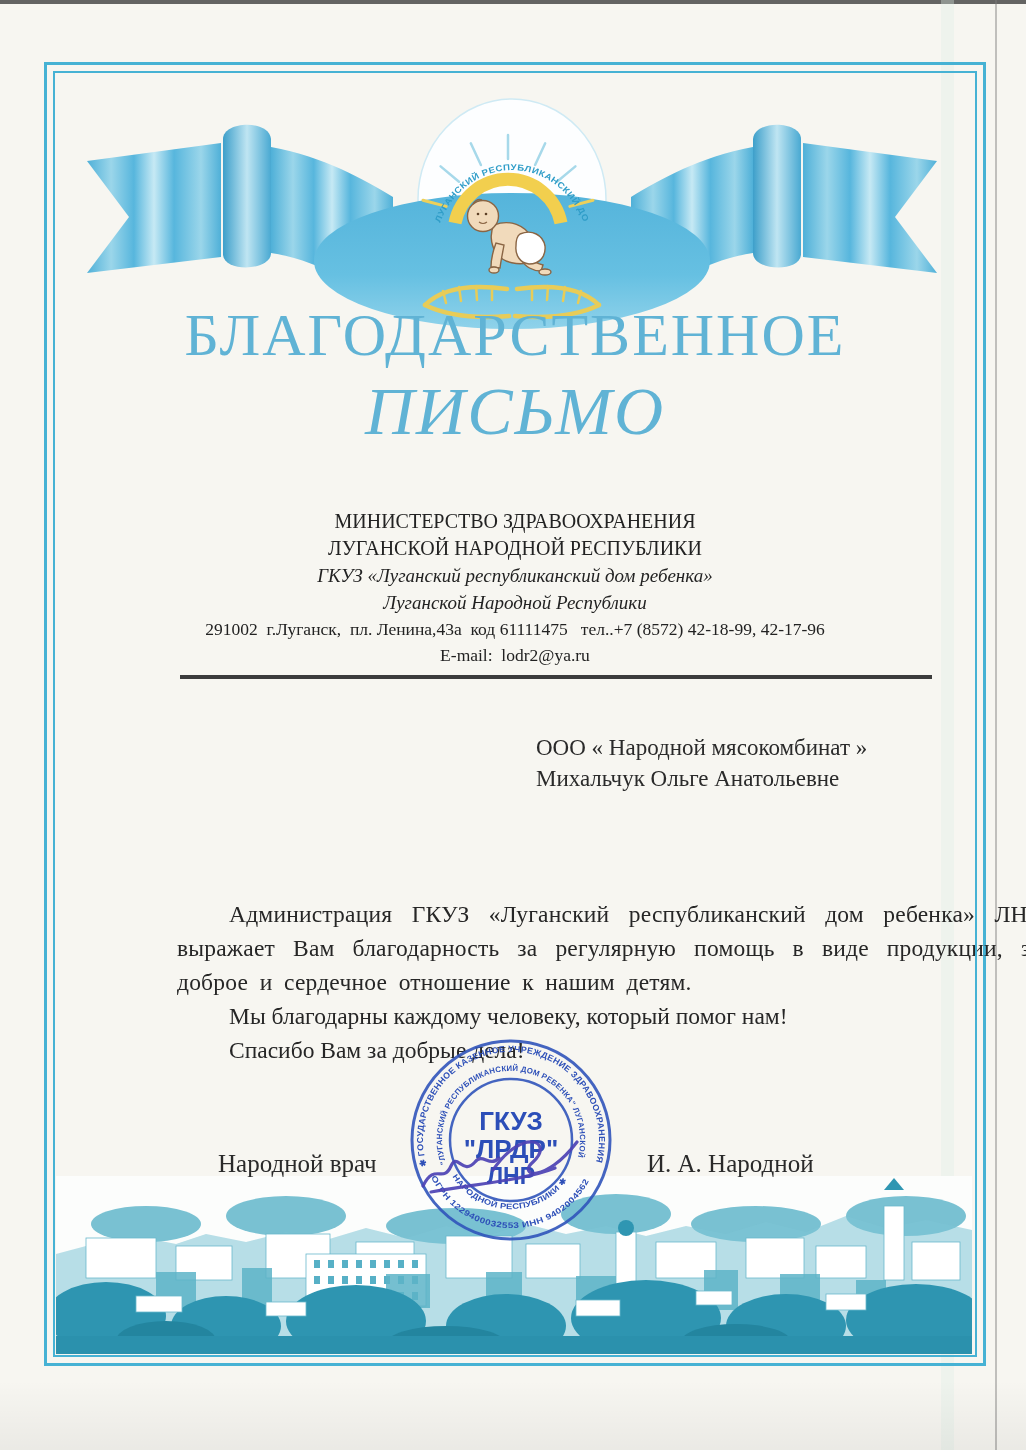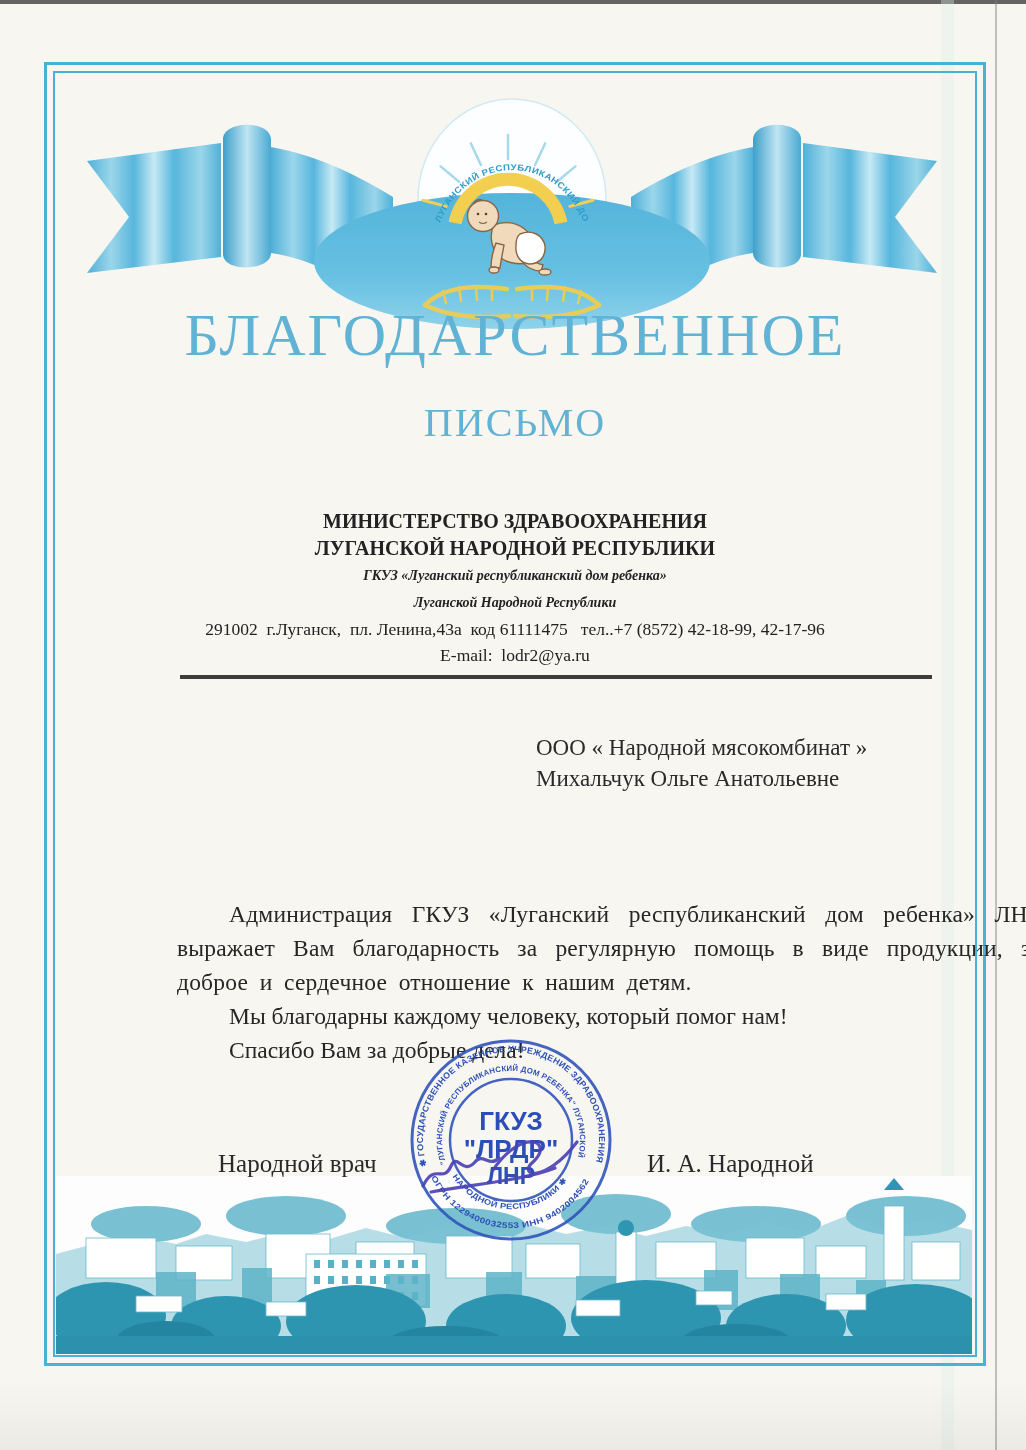--- a/index.html
+++ b/index.html
@@ -12,25 +12,25 @@
   .scan-line-right{position:absolute;top:0;left:995px;width:2px;height:100%;background:#7d7d7d;opacity:.45;}
 
   .frame{position:absolute;left:44px;top:62px;width:936px;height:1298px;border:3px solid #46b2d4;}
   .frame-inner{position:absolute;left:6px;top:6px;right:6px;bottom:6px;border:2px solid #46b2d4;pointer-events:none;z-index:5;}
 
   .header-art{position:absolute;left:26px;top:30px;width:876px;height:240px;}
 
   .title{position:absolute;top:233px;left:0;width:100%;text-align:center;color:#60b3d5;
     font-family:"Liberation Serif",serif;font-weight:400;}
   .title .t1{font-size:60px;letter-spacing:2px;line-height:74px;text-align:center;}
-  .title .t2{font-size:40px;letter-spacing:2px;line-height:74px;margin-top:14px;}
+  .title .t2{font-size:68px;letter-spacing:2px;line-height:74px;margin-top:2px;font-style:italic;}
 
   .letterhead{position:absolute;top:443px;left:0;width:100%;text-align:center;color:#222;}
-  .lh-b{font-size:20px;font-weight:700;line-height:27px;}
-  .lh-bi{font-size:14px;font-weight:700;font-style:italic;line-height:27px;}
+  .lh-b{font-size:20px;font-weight:400;line-height:27px;}
+  .lh-bi{font-size:19px;font-weight:400;font-style:italic;line-height:27px;}
   .lh-r{font-size:17.5px;line-height:26px;white-space:pre-wrap;}
 
   .rule{position:absolute;top:610px;left:133px;width:752px;height:4px;background:#3c3c3c;}
 
   .recipient{position:absolute;top:667px;left:489px;color:#2a2a2a;font-size:23px;line-height:31px;}
 
   .body-text{position:absolute;top:832px;left:130px;width:864px;color:#262626;
     font-size:23.5px;line-height:34px;}
   .body-text p{margin:0;text-indent:52px;}
   .body-text p.just{text-align:justify;word-spacing:5.5px;letter-spacing:0.2px;}

